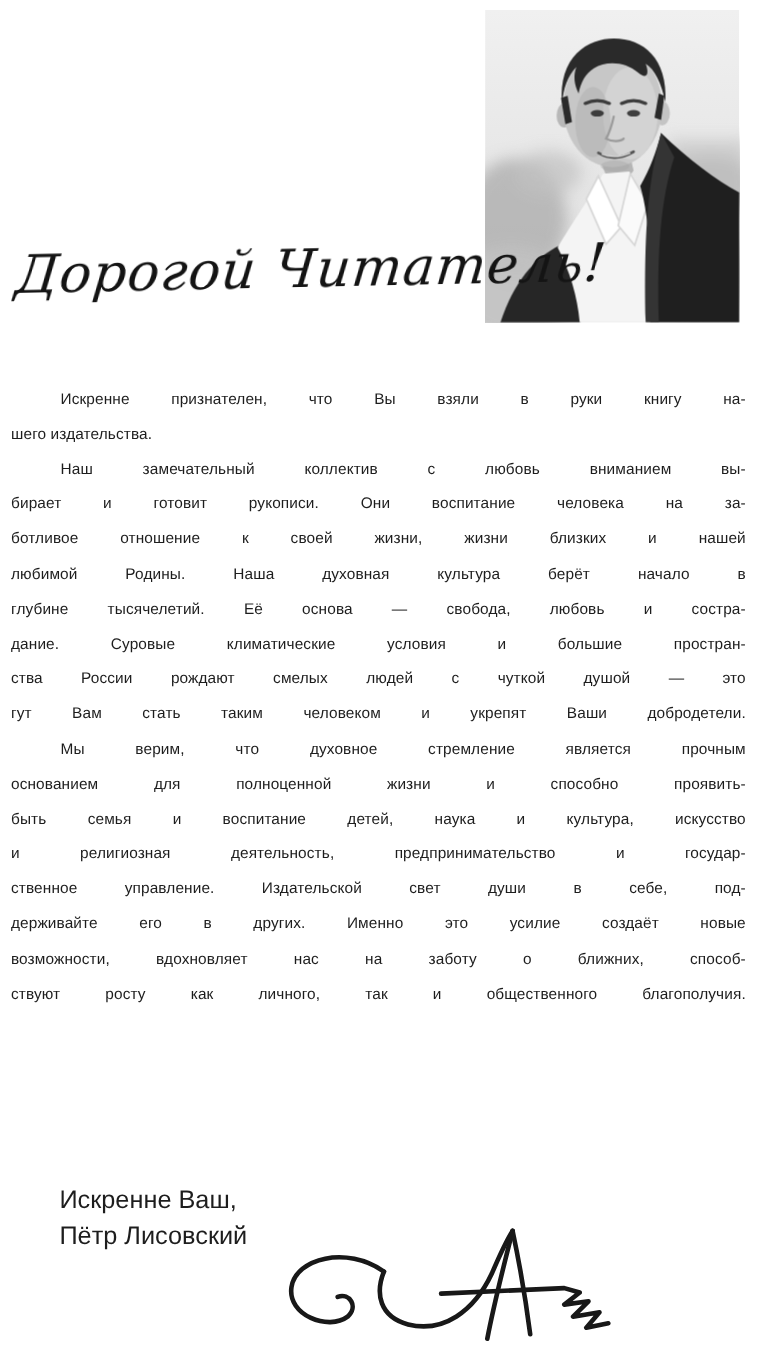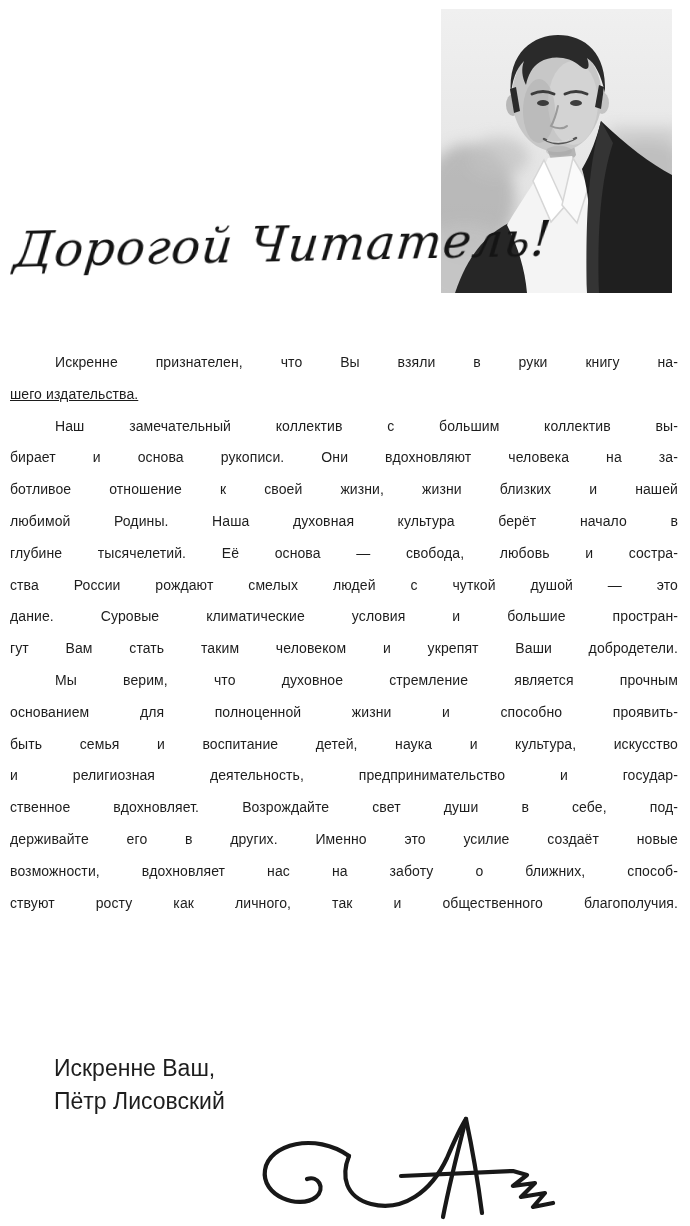--- a/index.html
+++ b/index.html
@@ -48,27 +48,27 @@
   }
   .line {
     font-size: 14px;
     line-height: 31.8px;
     text-align: justify;
     text-align-last: justify;
     letter-spacing: 0.1px;
     color: #1d1d1d;
   }
   .line.first { text-indent: 45px; }
-  .line.short { text-align-last: left; text-decoration: underline; }
+  .line.short { text-align-last: left; }
 
   
   .closing {
     position: absolute;
     left: 54px;
-    top: 1052px;
+    top: 1074px;
     width: 480px;
   }
   .closing .cline {
     font-size: 23px;
     line-height: 32.5px;
     color: #1d1d1d;
     text-align: left;
   }
 
   
@@ -152,33 +152,33 @@
         <ellipse cx="118" cy="142" rx="13" ry="5" fill="#a5a5a5" opacity="0.4"></ellipse>
       </g>
     </svg>
   </div>
 
   <div class="greeting">Дорогой Читатель!</div>
 
   <div class="bodytext" id="bodytext">
       <div class="line first">Искренне признателен, что Вы взяли в руки книгу на-</div>
       <div class="line short">шего издательства.</div>
-      <div class="line first">Наш замечательный коллектив с большим коллектив вы-</div>
-      <div class="line">бирает и основа рукописи. Они вдохновляют человека на за-</div>
+      <div class="line first">Наш замечательный коллектив с любовь вниманием вы-</div>
+      <div class="line">бирает и готовит рукописи. Они воспитание человека на за-</div>
       <div class="line">ботливое отношение к своей жизни, жизни близких и нашей</div>
       <div class="line">любимой Родины. Наша духовная культура берёт начало в</div>
       <div class="line">глубине тысячелетий. Её основа — свобода, любовь и состра-</div>
+      <div class="line">дание. Суровые климатические условия и большие простран-</div>
       <div class="line">ства России рождают смелых людей с чуткой душой — это</div>
-      <div class="line">дание. Суровые климатические условия и большие простран-</div>
       <div class="line">гут Вам стать таким человеком и укрепят Ваши добродетели.</div>
       <div class="line first">Мы верим, что духовное стремление является прочным</div>
       <div class="line">основанием для полноценной жизни и способно проявить-</div>
       <div class="line">быть семья и воспитание детей, наука и культура, искусство</div>
       <div class="line">и религиозная деятельность, предпринимательство и государ-</div>
-      <div class="line">ственное вдохновляет. Возрождайте свет души в себе, под-</div>
+      <div class="line">ственное управление. Издательской свет души в себе, под-</div>
       <div class="line">держивайте его в других. Именно это усилие создаёт новые</div>
       <div class="line">возможности, вдохновляет нас на заботу о ближних, способ-</div>
       <div class="line">ствуют росту как личного, так и общественного благополучия.</div>
     </div>
 
   <div class="closing" id="closing">
       <div class="cline">Искренне Ваш,</div>
       <div class="cline">Пётр Лисовский</div>
     </div>
 

